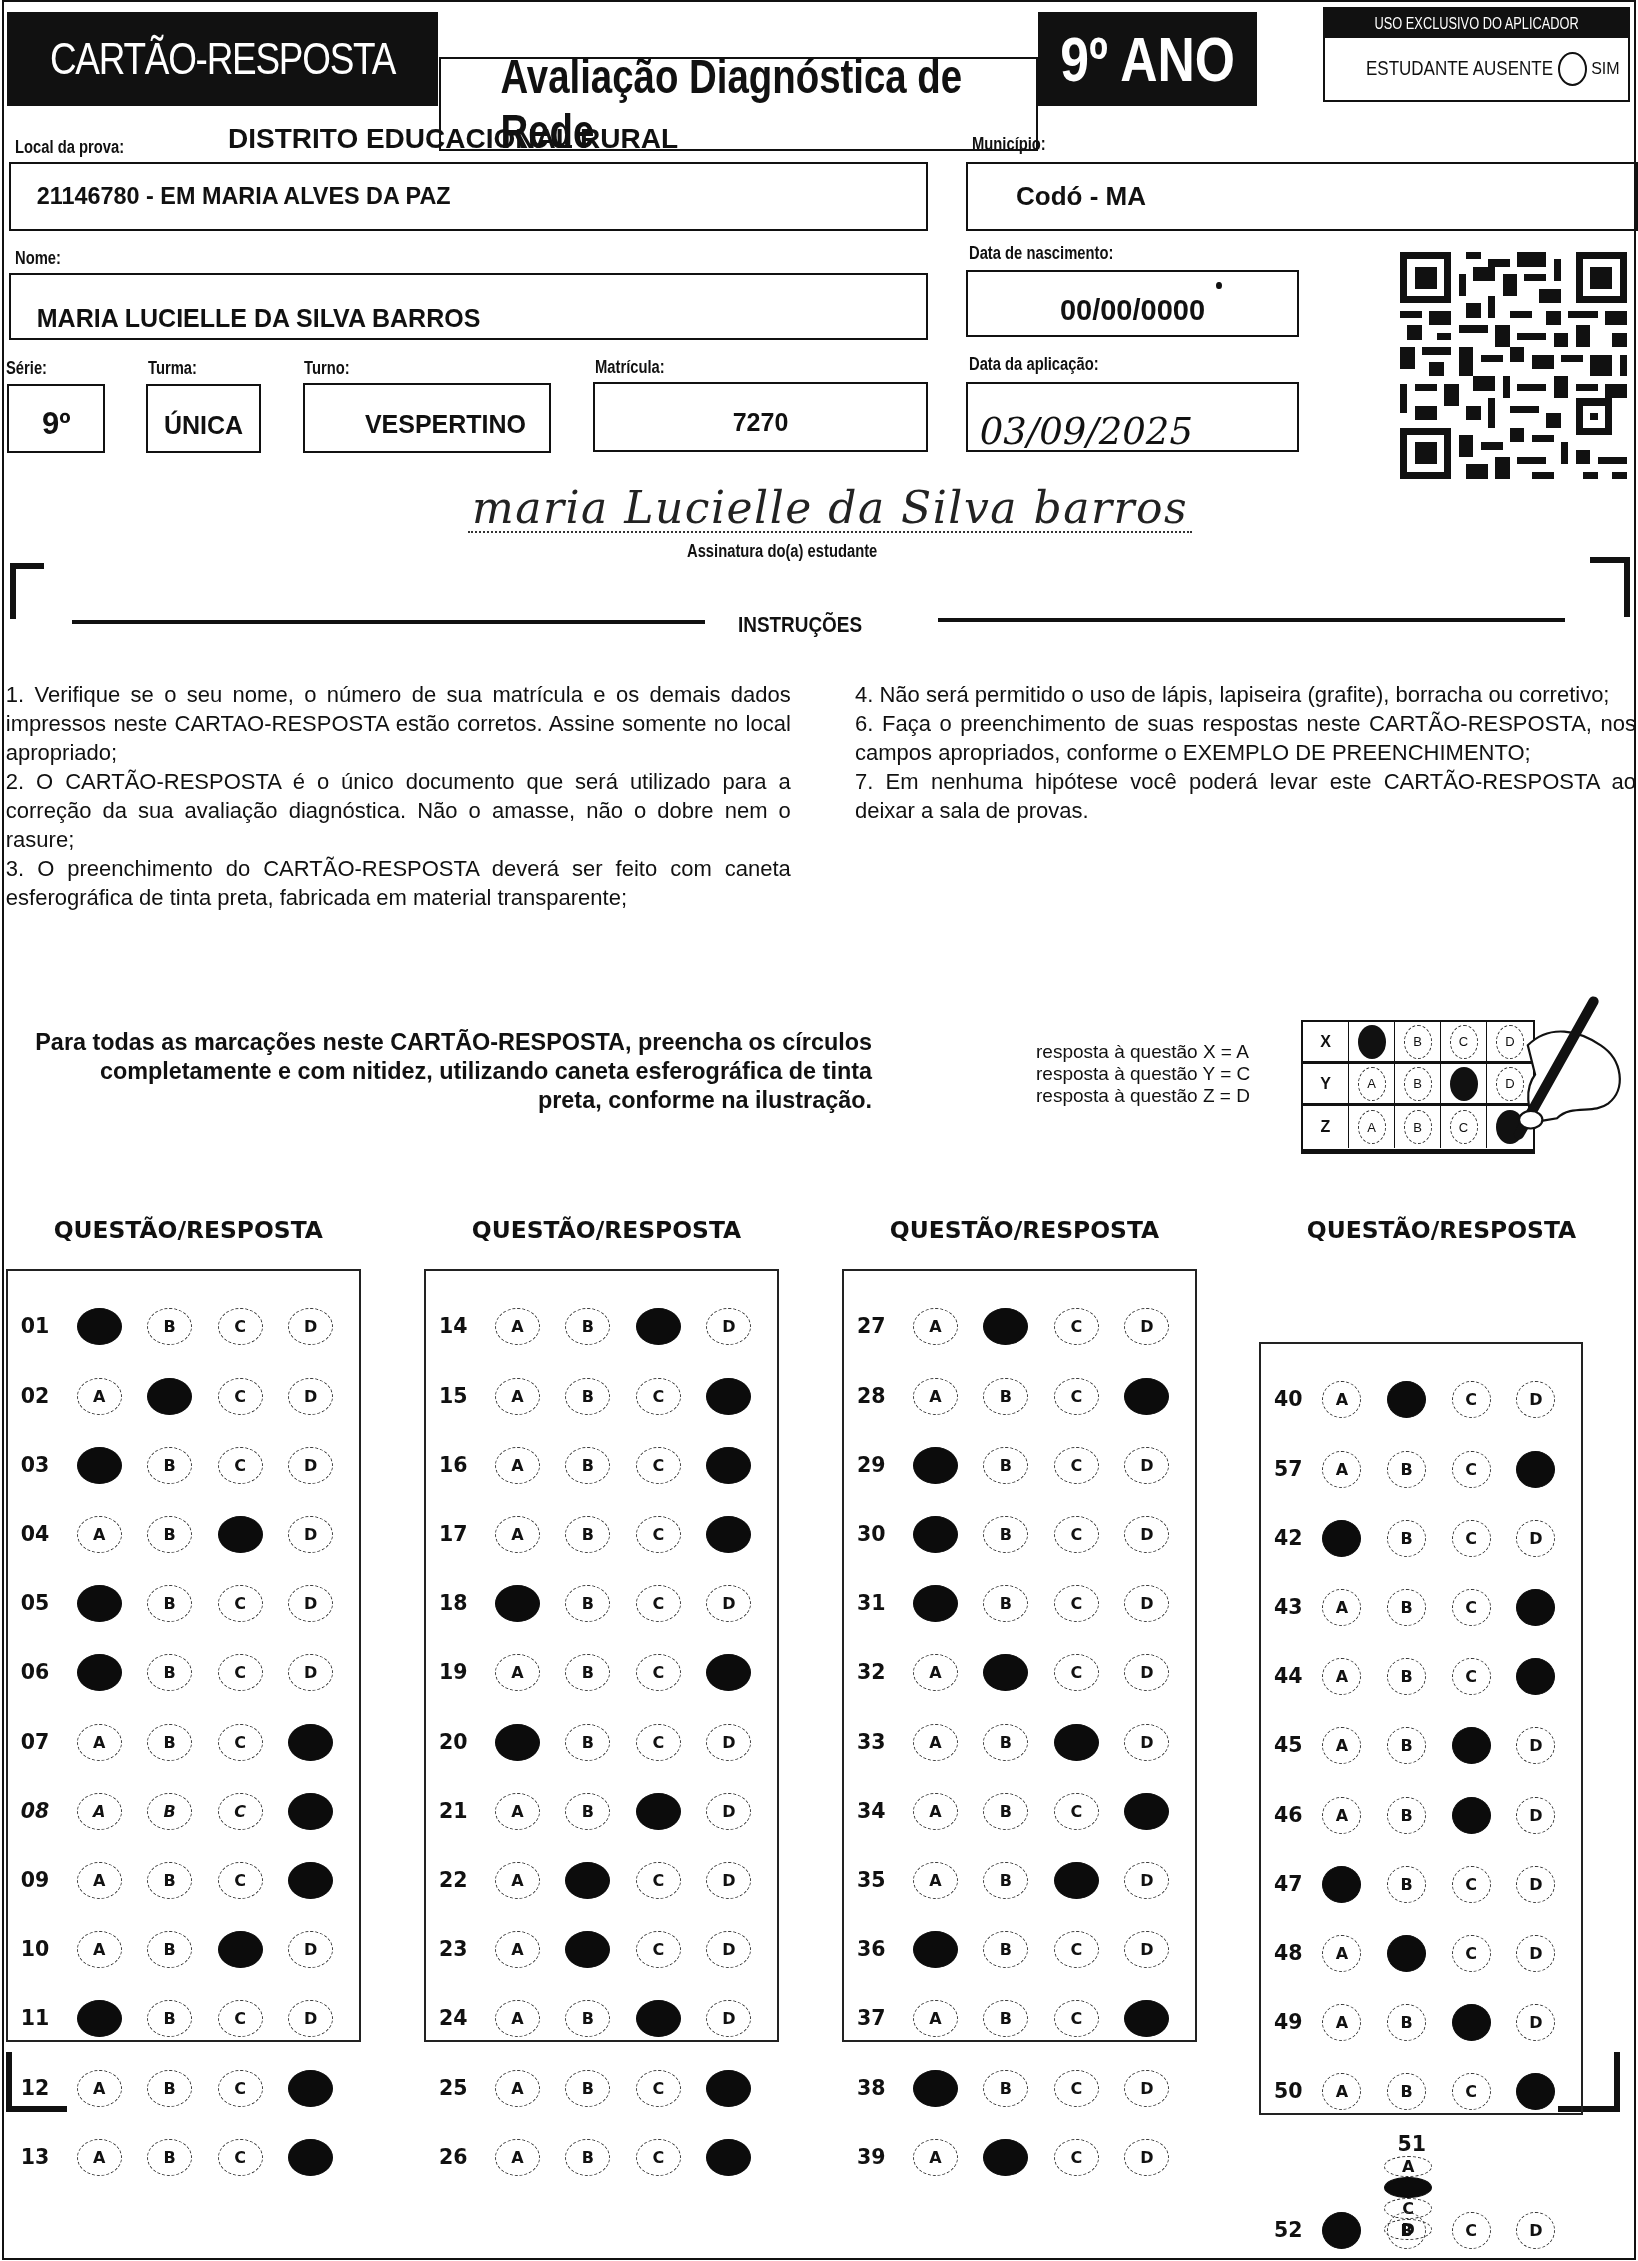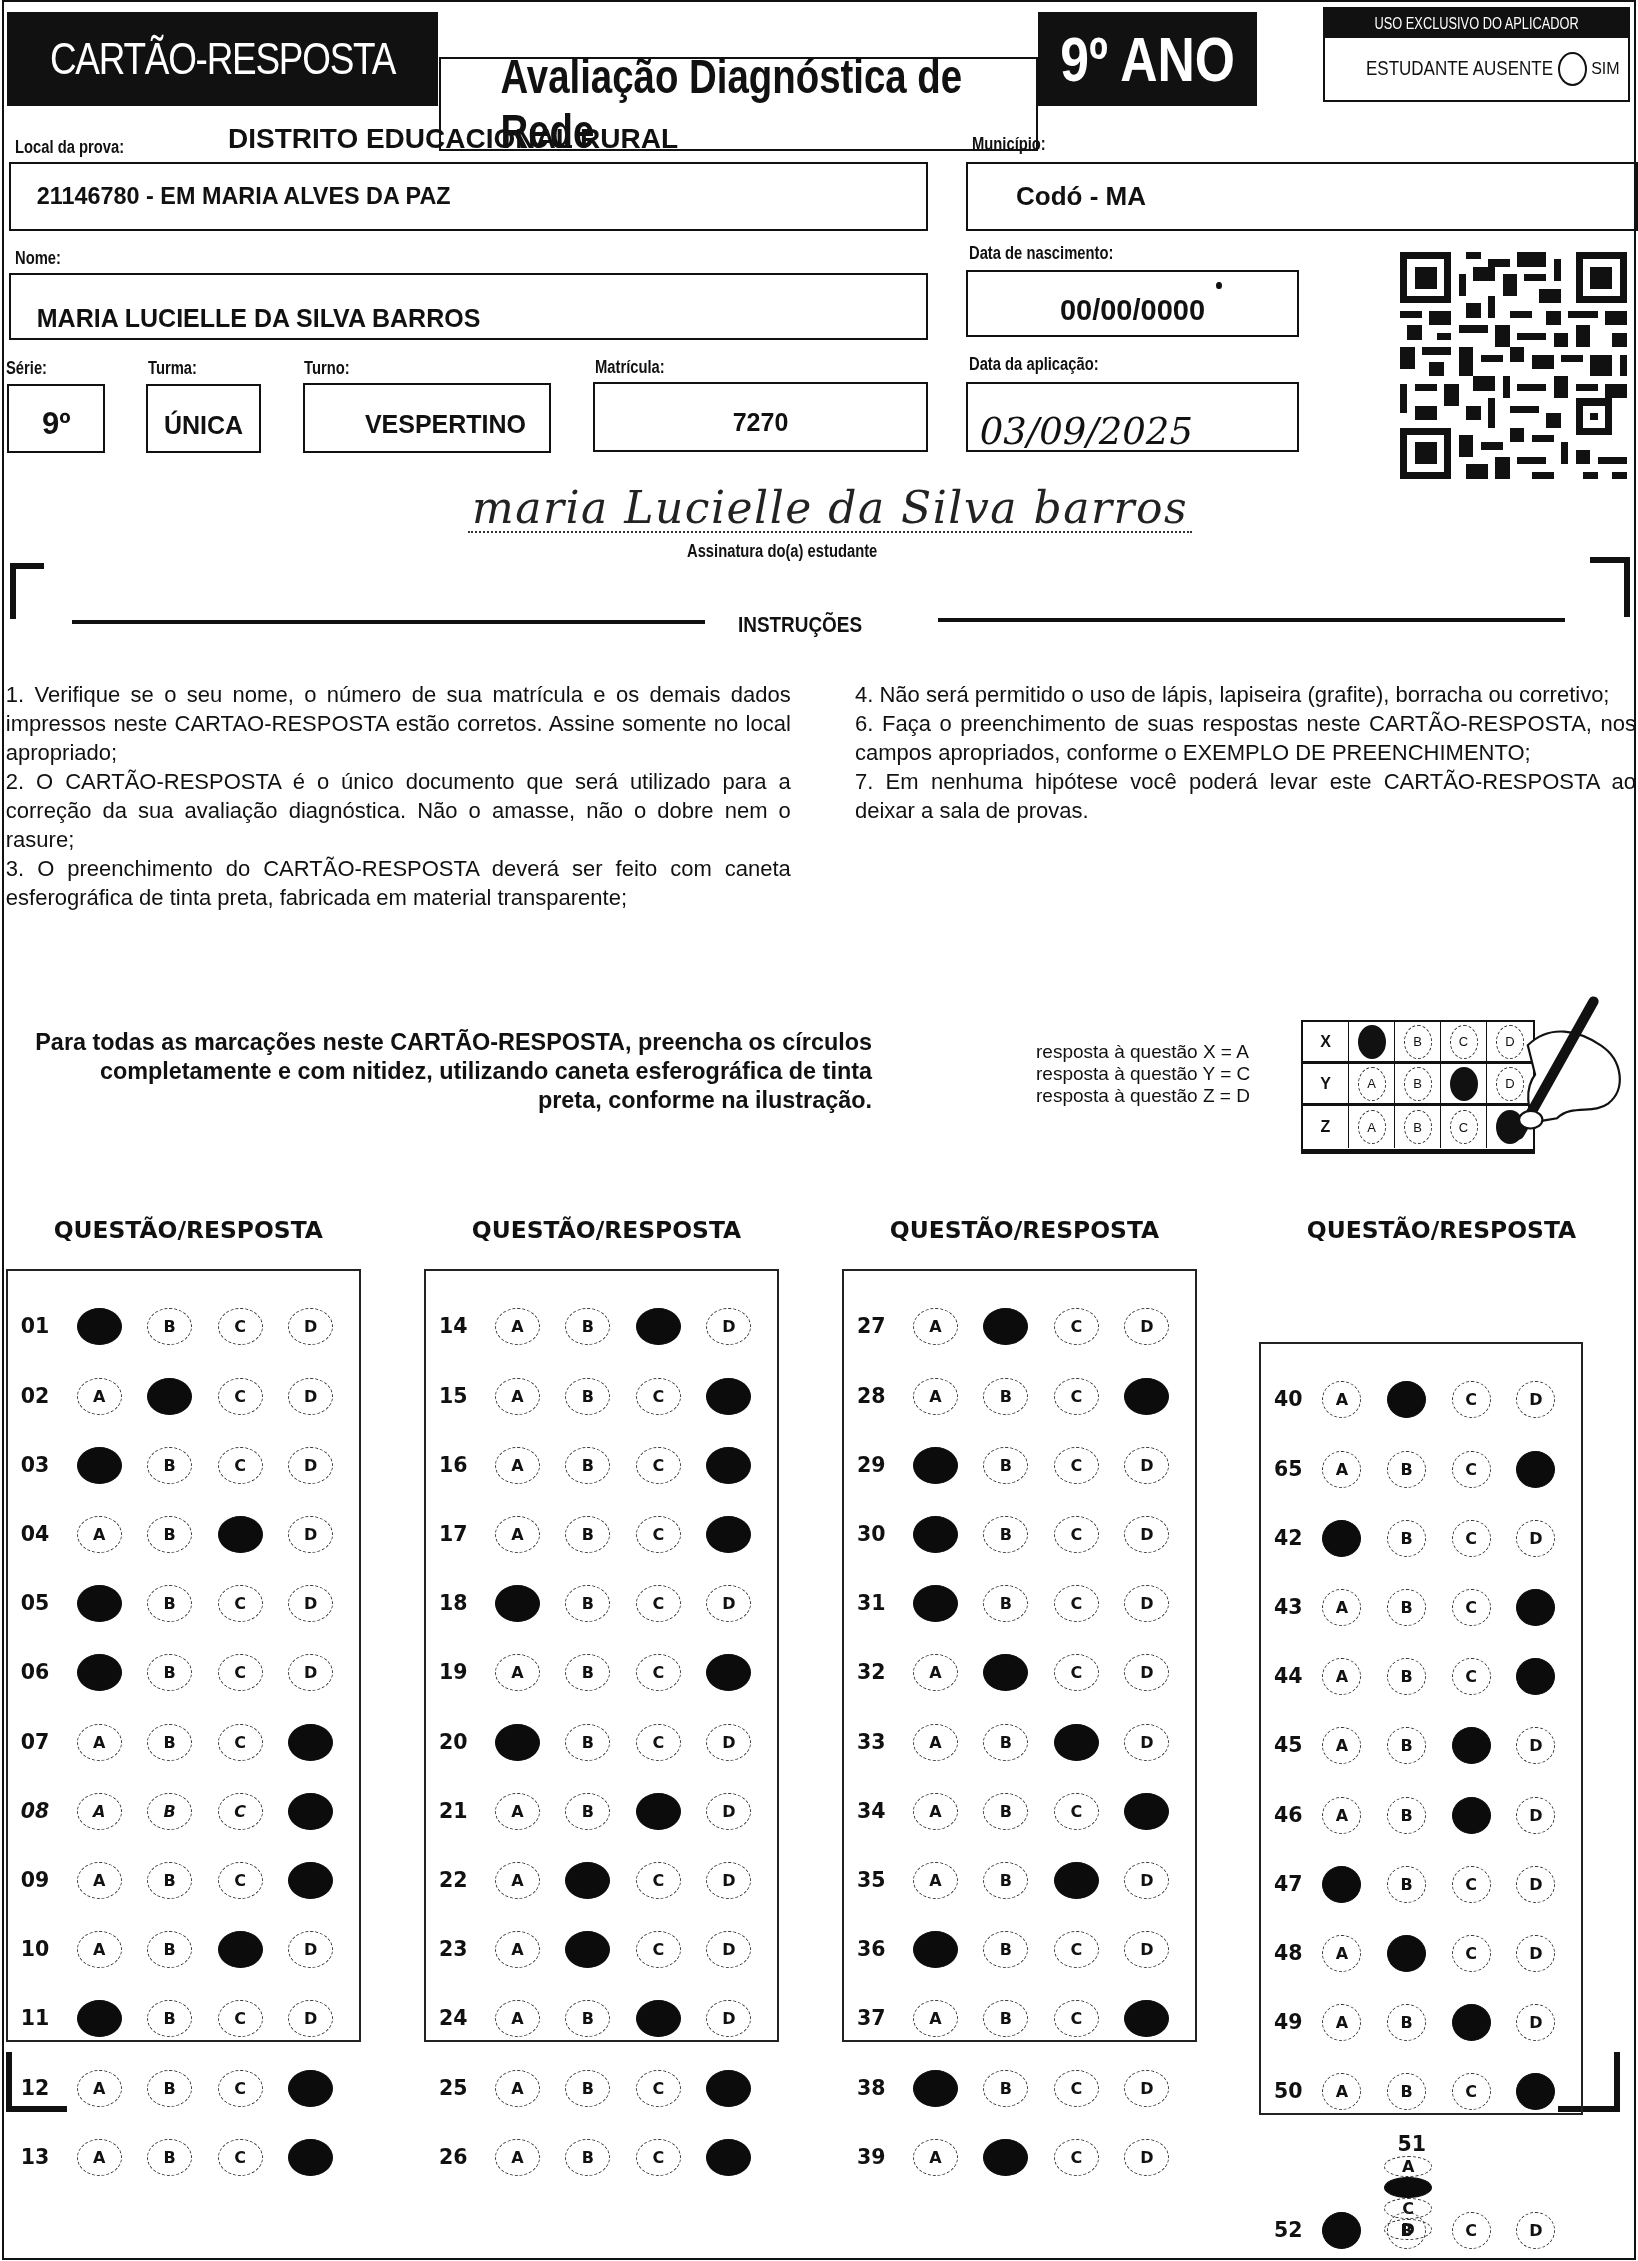--- a/index.html
+++ b/index.html
@@ -589,21 +589,21 @@
     <div class="abs qr-title" style="left: 1259px; top: 1216px; width: 365px;">QUESTÃO/RESPOSTA</div>
     <div class="abs ans-box" style="left: 1259px; top: 1342px; width: 324px; height: 773px;">
       <div class="ans-row" style="top: 26px;">
         <div class="qnum">40</div>
         <div class="bub">A</div>
         <div class="bub filled">B</div>
         <div class="bub">C</div>
         <div class="bub">D</div>
       </div>
       <div class="ans-row" style="top: 96px;">
-        <div class="qnum">65</div>
+        <div class="qnum">57</div>
         <div class="bub">A</div>
         <div class="bub">B</div>
         <div class="bub">C</div>
         <div class="bub filled">D</div>
       </div>
       <div class="ans-row" style="top: 165px;">
         <div class="qnum">42</div>
         <div class="bub filled">A</div>
         <div class="bub">B</div>
         <div class="bub">C</div>

